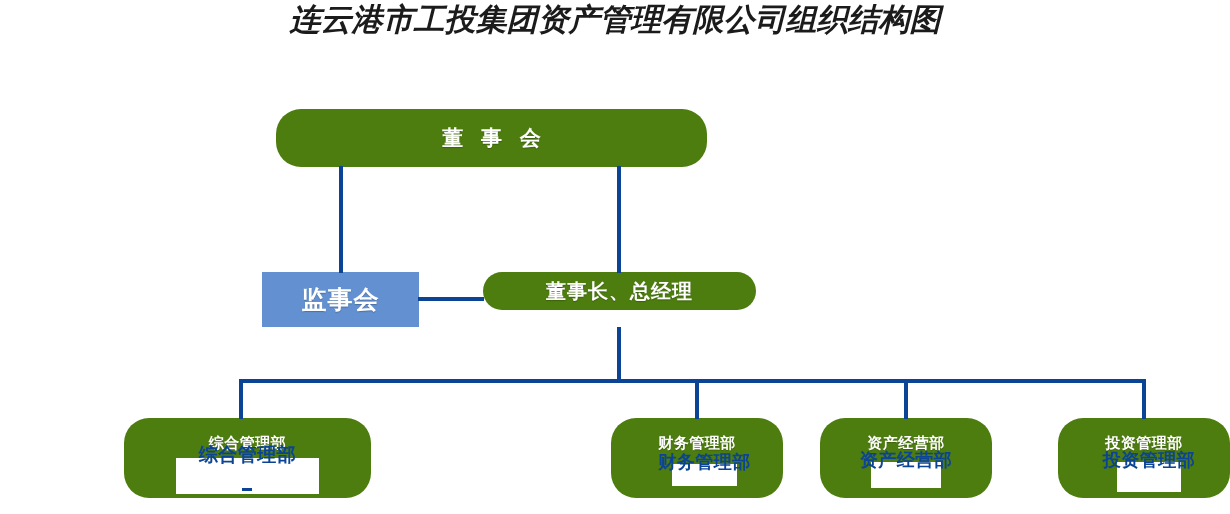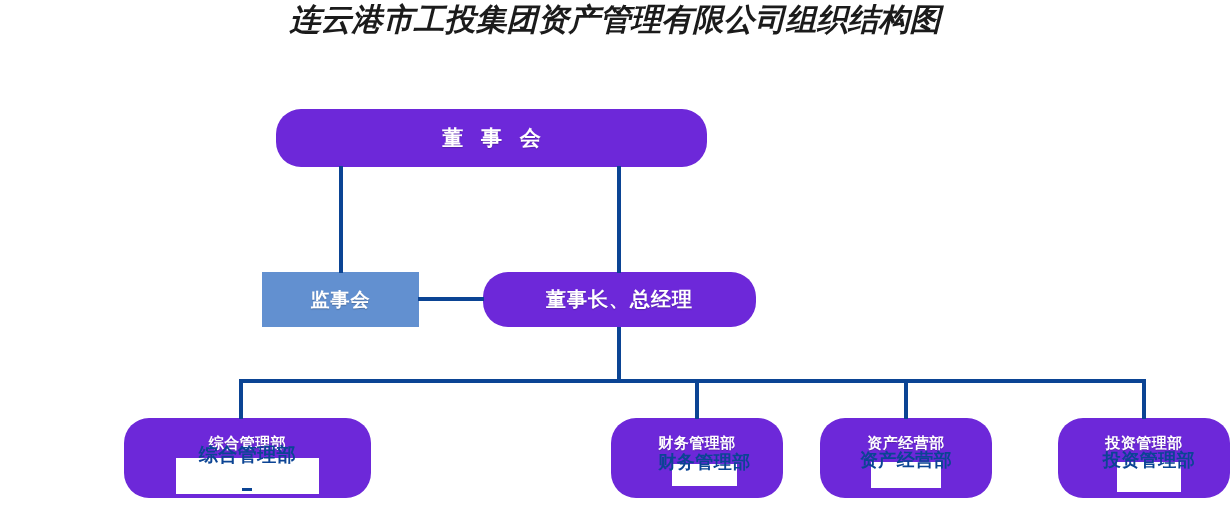--- a/index.html
+++ b/index.html
@@ -42,21 +42,21 @@
     box-sizing: border-box;
     display: flex;
     align-items: center;
     justify-content: center;
     color: #ffffff;
     font-weight: 700;
     text-align: center;
     white-space: nowrap;
     overflow: hidden;
   }
-  .node-dark   { background: #6d28d9; border-radius: 25px; }
+  .node-dark   { background: #4d7c0f; border-radius: 25px; }
   .node-light  { background: #6290d0; }
 
   .node-label {
     display: block;
     text-shadow: 0 1px 1px rgba(0,0,0,0.22);
   }
 
   
   #node-board {
     left: 276px;
@@ -67,30 +67,30 @@
     letter-spacing: 6px;
     text-indent: 6px;
   }
 
   
   #node-supervisors {
     left: 262px;
     top: 272px;
     width: 157px;
     height: 55px;
-    font-size: 19px;
+    font-size: 25px;
     letter-spacing: 1px;
   }
 
   
   #node-chairman {
     left: 483px;
     top: 272px;
     width: 273px;
-    height: 55px;
+    height: 38px;
     font-size: 20px;
     letter-spacing: 1px;
   }
 
   
   .dept {
     top: 418px;
     height: 80px;
     align-items: flex-start;
     justify-content: center;

